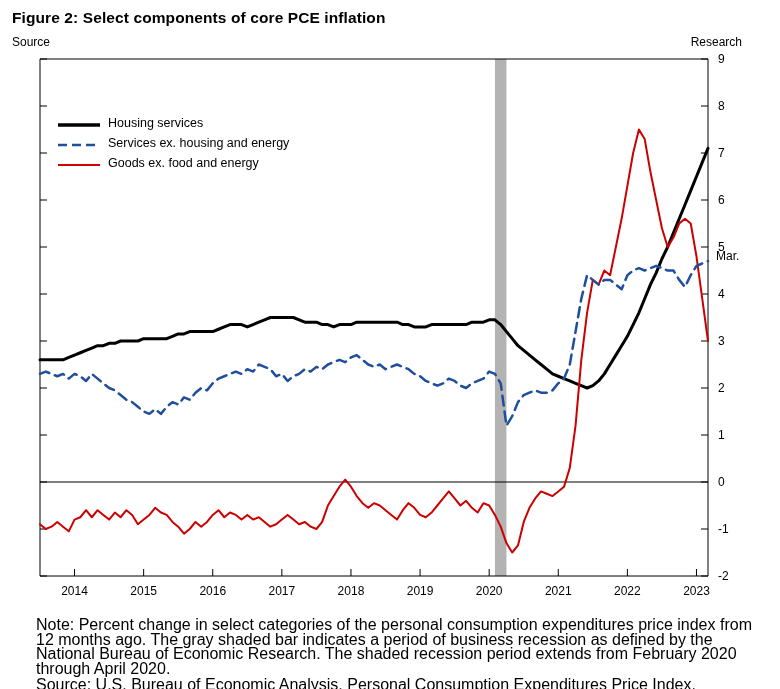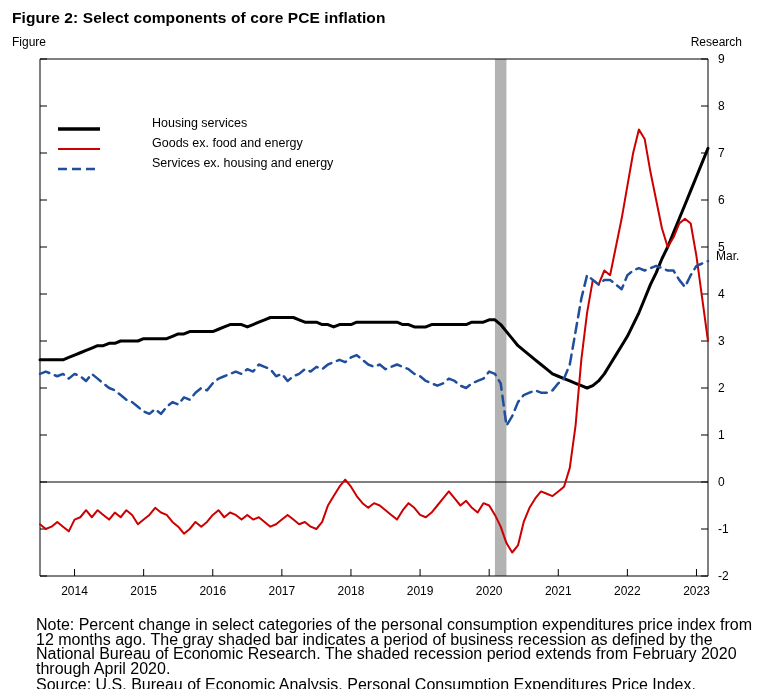--- a/index.html
+++ b/index.html
@@ -54,23 +54,22 @@
   }
   .legend {
     position: absolute;
     left: 58px;
     top: 110px;
     font-size: 12.5px;
     line-height: 20px;
   }
   .legend-row {
     display: flex;
-    align-items: flex-end;
+    align-items: center;
     height: 20px;
-    gap: 44px;
   }
   .legend-swatch {
     width: 42px;
     height: 12px;
     margin-right: 8px;
     flex: 0 0 42px;
     position: relative;
   }
   .legend-label {
     white-space: nowrap;
@@ -86,21 +85,21 @@
   .note .src {
     margin-top: 2px;
   }
 </style>
 </head>
 <body>
 
 <div id="figure">
 
   <div class="fig-title">Figure 2: Select components of core PCE inflation</div>
-  <div class="axis-unit-left">Figure</div>
+  <div class="axis-unit-left">Source</div>
   <div class="axis-unit-right">Research</div>
 
   <div class="plot">
     <svg id="chart-svg" width="722" height="552" viewBox="0 0 722 552">
         <rect x="476.9310344827586" y="8" width="11.517241379310349" height="517" fill="#b3b3b3"></rect>
         <line x1="22" y1="8" x2="22" y2="525" stroke="#000" stroke-width="1"></line>
         <line x1="690" y1="8" x2="690" y2="525" stroke="#000" stroke-width="1"></line>
         <line x1="22" y1="525" x2="690" y2="525" stroke="#000" stroke-width="1"></line>
         <line x1="22" y1="8" x2="690" y2="8" stroke="#000" stroke-width="1"></line>
         <line x1="22" y1="431" x2="690" y2="431" stroke="#000" stroke-width="1"></line>
@@ -172,33 +171,33 @@
       <span class="legend-swatch">
         <svg width="42" height="12">
             <line x1="0" y1="6" x2="42" y2="6" stroke="#000000" stroke-width="3.4"></line>
           </svg>
       </span>
       <span class="legend-label">Housing services</span>
     </div>
     <div class="legend-row">
       <span class="legend-swatch">
         <svg width="42" height="12">
+            <line x1="0" y1="6" x2="42" y2="6" stroke="#1f4e9c" stroke-width="2.6" stroke-dasharray="9 5"></line>
+          </svg>
+      </span>
+      <span class="legend-label">Services ex. housing and energy</span>
+    </div>
+    <div class="legend-row">
+      <span class="legend-swatch">
+        <svg width="42" height="12">
             <line x1="0" y1="6" x2="42" y2="6" stroke="#cc0000" stroke-width="2.2"></line>
           </svg>
       </span>
       <span class="legend-label">Goods ex. food and energy</span>
     </div>
-    <div class="legend-row">
-      <span class="legend-swatch">
-        <svg width="42" height="12">
-            <line x1="0" y1="6" x2="42" y2="6" stroke="#1f4e9c" stroke-width="2.6" stroke-dasharray="9 5"></line>
-          </svg>
-      </span>
-      <span class="legend-label">Services ex. housing and energy</span>
-    </div>
   </div>
 
   <div class="note">
     <div>Note: Percent change in select categories of the personal consumption expenditures price index from 12 months ago. The gray shaded bar indicates a period of business recession as defined by the National Bureau of Economic Research. The shaded recession period extends from February 2020 through April 2020.</div>
     <div class="src">Source: U.S. Bureau of Economic Analysis, Personal Consumption Expenditures Price Index.</div>
   </div>
 
 </div>
 
 </body></html>

